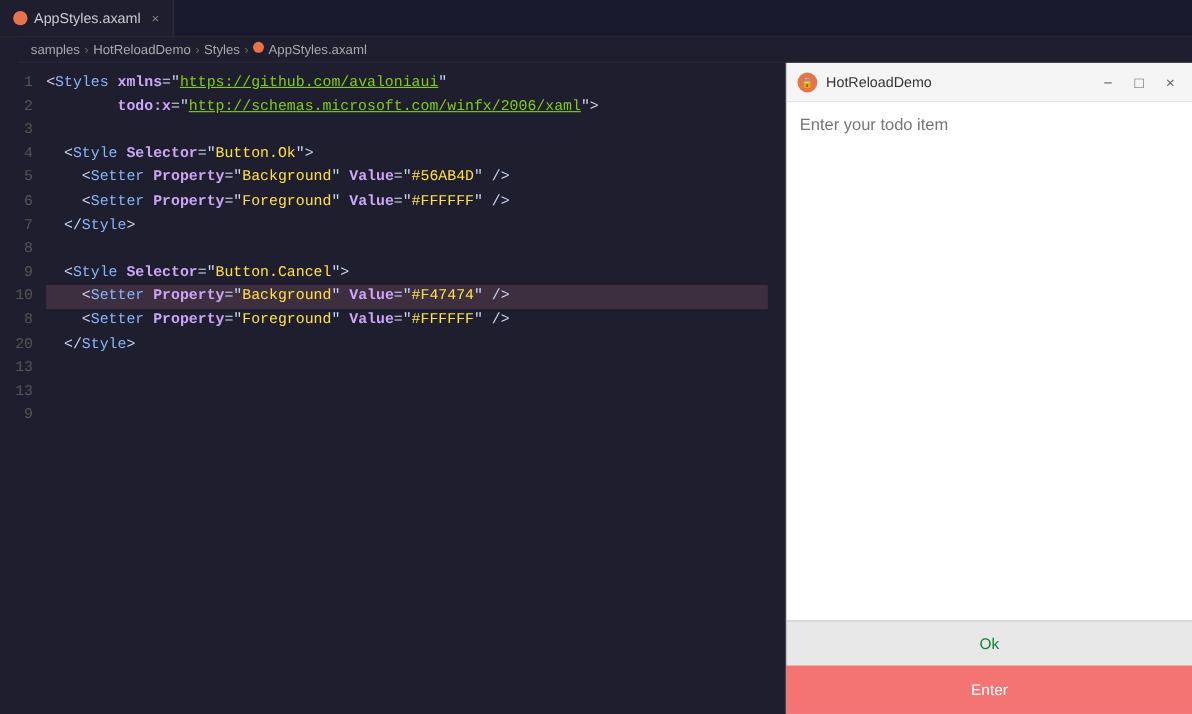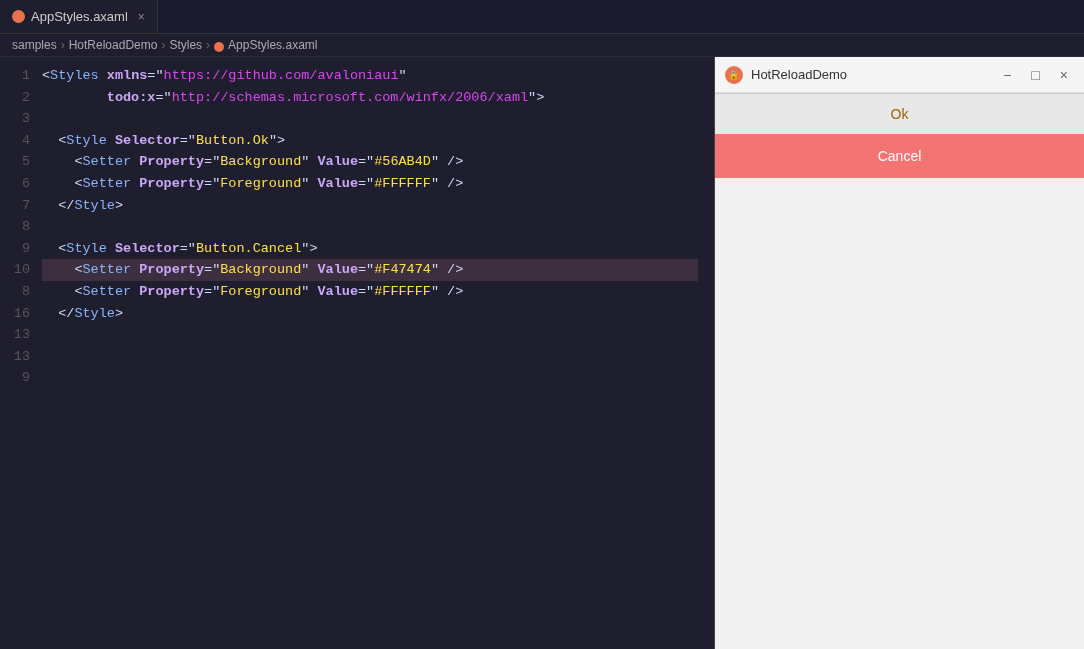--- a/index.html
+++ b/index.html
@@ -47,23 +47,24 @@
       margin-left: 4px;
     }
 
     
     .breadcrumb {
       padding: 4px 12px;
       background: #1e1e2e;
       color: #888;
       font-size: 12px;
       display: flex;
-      align-items: flex-end;
+      align-items: flex-start;
       gap: 4px;
       border-bottom: 1px solid #2a2a3e;
+      margin-left: 16px;
     }
     .breadcrumb span { color: #aaa; }
     .breadcrumb .sep { color: #666; }
     .breadcrumb .xaml-dot {
       width: 10px; height: 10px;
       background: #e8724a;
       border-radius: 50%;
       display: inline-block;
     }
 
@@ -104,21 +105,21 @@
       padding-right: 16px;
     }
     .code-line {
       white-space: pre;
       line-height: 1.6;
     }
     
     .tag { color: #89b4fa; }
     .attr { color: #cba6f7; font-weight: bold; }
     .str { color: #fde047; }
-    .str-url { color: #d946ef; }
+    .str-url { color: #84cc16; text-decoration: underline; }
     .punct { color: #cdd6f4; }
     .highlight-line {
       background: rgba(243, 139, 168, 0.15);
     }
 
     
     .preview-window {
       width: 370px;
       background: #f0f0f0;
       border-left: 1px solid #444;
@@ -189,21 +190,21 @@
 
     
     .preview-buttons {
       display: flex;
       flex-direction: column;
     }
     .btn-ok {
       background: #e8e8e8;
       border: none;
       border-top: 1px solid #ccc;
-      color: #a16207;
+      color: #15803d;
       font-size: 14px;
       padding: 12px;
       cursor: pointer;
       text-align: center;
     }
     .btn-cancel {
       background: #f47474;
       border: none;
       color: white;
       font-size: 14px;
@@ -244,21 +245,21 @@
           <div>2</div>
           <div>3</div>
           <div>4</div>
           <div>5</div>
         <div>6</div>
           <div>7</div>
           <div>8</div>
           <div>9</div>
           <div>10</div>
         <div>8</div>
-          <div>16</div>
+          <div>20</div>
           <div>13</div>
           <div>13</div>
           <div>9</div>
       </div>
       <div class="code-content">
 
         <div class="code-line"><span class="punct">&lt;</span><span class="tag">Styles</span> <span class="attr">xmlns</span><span class="punct">="</span><span class="str-url">https://github.com/avaloniaui</span><span class="punct">"</span></div>
 
         <div class="code-line">        <span class="attr">todo:x</span><span class="punct">="</span><span class="str-url">http://schemas.microsoft.com/winfx/2006/xaml</span><span class="punct">"&gt;</span></div>
 
@@ -295,20 +296,23 @@
     <div class="preview-titlebar">
       <div class="preview-title-icon"></div>
       <span class="preview-title-text">HotReloadDemo</span>
       <div class="preview-controls">
         <button class="preview-ctrl-btn">−</button>
         <button class="preview-ctrl-btn">□</button>
         <button class="preview-ctrl-btn">×</button>
       </div>
     </div>
 
+    <div class="preview-content">
+      <textarea class="todo-input" placeholder="Enter your todo item" style=""></textarea>
+    </div>
 
     <div class="preview-buttons">
       <button class="btn-ok">Ok</button>
-      <button class="btn-cancel">Cancel</button>
+      <button class="btn-cancel">Enter</button>
     </div>
   </div>
 
 </div>
 
 </body></html>

